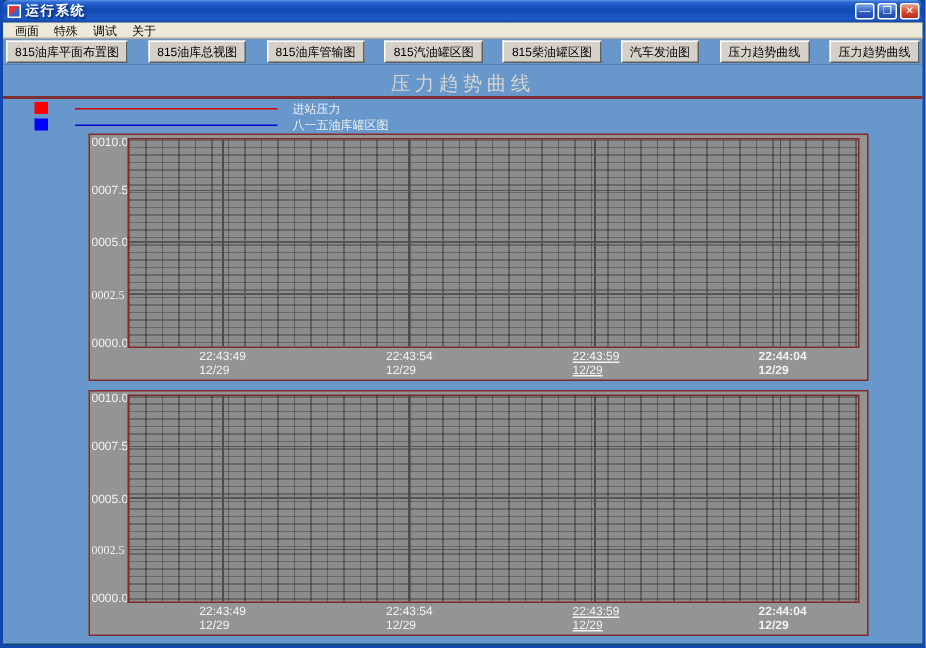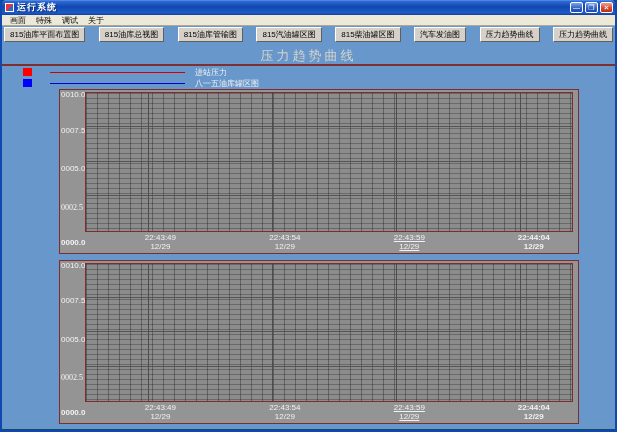--- a/index.html
+++ b/index.html
@@ -50,28 +50,28 @@
     background-image:
       linear-gradient(to right, transparent calc(13% - 1px), #4D4D4D calc(13% - 1px) 13%, transparent 13%),
       linear-gradient(to right, transparent calc(38.5% - 1px), #4D4D4D calc(38.5% - 1px) 38.5%, transparent 38.5%),
       linear-gradient(to right, transparent calc(64% - 1px), #4D4D4D calc(64% - 1px) 64%, transparent 64%),
       linear-gradient(to right, transparent calc(89.5% - 1px), #4D4D4D calc(89.5% - 1px) 89.5%, transparent 89.5%),
       linear-gradient(to bottom, transparent calc(25% - 1px), #555555 calc(25% - 1px) 25%, transparent 25%),
       linear-gradient(to bottom, transparent calc(50% - 1px), #555555 calc(50% - 1px) 50%, transparent 50%),
       linear-gradient(to bottom, transparent calc(75% - 1px), #555555 calc(75% - 1px) 75%, transparent 75%),
       repeating-linear-gradient(to right, rgba(0,0,0,0.30) 0 1px, transparent 1px 11px),
       repeating-linear-gradient(to bottom, rgba(0,0,0,0.25) 0 1px, transparent 1px 5px); }
-  .ylabels { position:absolute; left:1px; top:2px; bottom:7px; width:24px; }
+  .ylabels { position:absolute; left:1px; top:2px; bottom:21px; width:24px; }
   .ylabel { position:absolute; left:0; font-size:8px; color:#F2F2F2; line-height:8px; }
   .ylabel:nth-child(1){ top:-1px; } .ylabel:nth-child(2){ top:calc(25% - 4px); }
   .ylabel:nth-child(3){ top:calc(50% - 4px); } .ylabel:nth-child(4){ top:calc(75% - 4px);font-family:Liberation Serif, serif; }
-  .ylabel:nth-child(5){ top:calc(100% - 7px);font-weight:bold; }
+  .ylabel:nth-child(5){ top:calc(100% - 7px); }
   .xlabels { position:absolute; left:25px; right:5px; bottom:1px; height:19px; }
-  .xtick { position:absolute; transform:translateX(-50%); text-align:center;
-    font-size:8px; color:#F2F2F2; line-height:9px; white-space:nowrap;margin-left:12px; }
+  .xtick { position:absolute; transform:translateX(-50%); 
+    font-size:8px; color:#F2F2F2; line-height:9px; white-space:nowrap; }
   .xtick:nth-child(1){ left:13%; } .xtick:nth-child(2){ left:38.5%; }
   .xtick:nth-child(3){ left:64%;text-decoration:underline; } .xtick:nth-child(4){ left:89.5%;font-weight:bold; }
 </style>
 </head>
 <body>
 
 <div class="window">
 
   <div class="titlebar">
     <span class="app-icon"></span>

